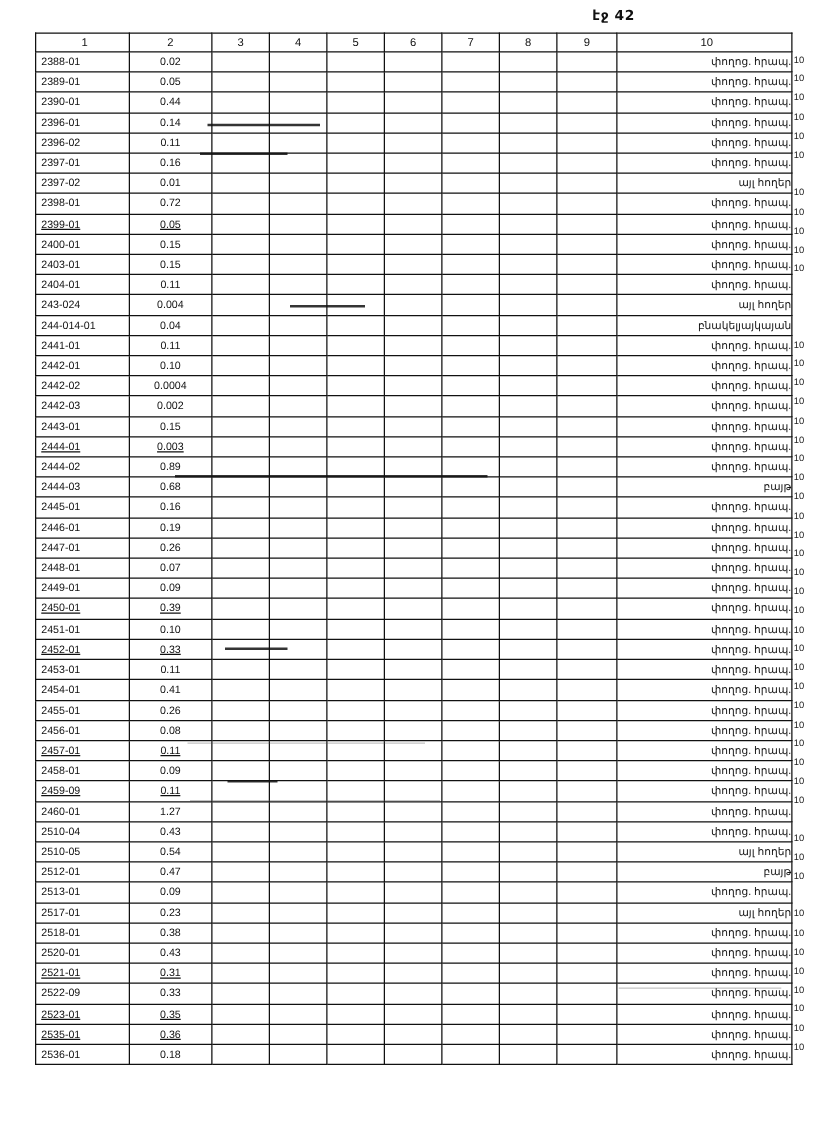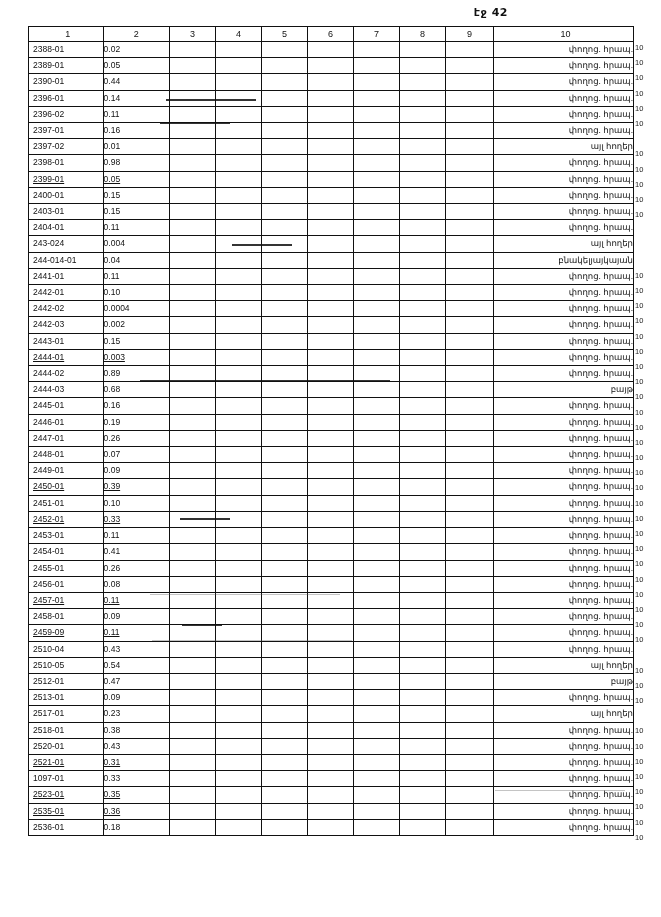--- a/index.html
+++ b/index.html
@@ -57,20 +57,21 @@
   }
   .c-code {
     width: 68px;
     text-align: left;
     padding-left: 4px !important;
     font-size: 8.5px;
     font-family: "Liberation Sans", sans-serif;
   }
   .c-val {
     width: 64px;
+    text-align: center;
     font-size: 8.5px;
   }
   .c-blank {
     width: 44px;
   }
   .c-blank-wide {
     width: 46px;
   }
   .c-note {
     width: 132px;
@@ -217,21 +218,21 @@
           <td class="c-blank"></td>
           <td class="c-blank"></td>
           <td class="c-blank"></td>
           <td class="c-blank"></td>
           <td class="c-blank"></td>
           <td class="c-blank-wide"></td>
           <td class="c-note">այլ հողեր</td>
         </tr>
         <tr>
           <td class="c-code">2398-01</td>
-          <td class="c-val">0.98</td>
+          <td class="c-val">0.72</td>
           <td class="c-blank"></td>
           <td class="c-blank"></td>
           <td class="c-blank"></td>
           <td class="c-blank"></td>
           <td class="c-blank"></td>
           <td class="c-blank"></td>
           <td class="c-blank-wide"></td>
           <td class="c-note">փողոց. հրապ.</td>
         </tr>
         <tr>
@@ -576,20 +577,32 @@
           <td class="c-blank"></td>
           <td class="c-blank"></td>
           <td class="c-blank"></td>
           <td class="c-blank"></td>
           <td class="c-blank"></td>
           <td class="c-blank"></td>
           <td class="c-blank-wide"></td>
           <td class="c-note">փողոց. հրապ.</td>
         </tr>
         <tr>
+          <td class="c-code">2460-01</td>
+          <td class="c-val">1.27</td>
+          <td class="c-blank"></td>
+          <td class="c-blank"></td>
+          <td class="c-blank"></td>
+          <td class="c-blank"></td>
+          <td class="c-blank"></td>
+          <td class="c-blank"></td>
+          <td class="c-blank-wide"></td>
+          <td class="c-note">փողոց. հրապ.</td>
+        </tr>
+        <tr>
           <td class="c-code">2510-04</td>
           <td class="c-val">0.43</td>
           <td class="c-blank"></td>
           <td class="c-blank"></td>
           <td class="c-blank"></td>
           <td class="c-blank"></td>
           <td class="c-blank"></td>
           <td class="c-blank"></td>
           <td class="c-blank-wide"></td>
           <td class="c-note">փողոց. հրապ.</td>
@@ -672,21 +685,21 @@
           <td class="c-blank"></td>
           <td class="c-blank"></td>
           <td class="c-blank"></td>
           <td class="c-blank"></td>
           <td class="c-blank"></td>
           <td class="c-blank"></td>
           <td class="c-blank-wide"></td>
           <td class="c-note">փողոց. հրապ.</td>
         </tr>
         <tr>
-          <td class="c-code">1097-01</td>
+          <td class="c-code">2522-09</td>
           <td class="c-val">0.33</td>
           <td class="c-blank"></td>
           <td class="c-blank"></td>
           <td class="c-blank"></td>
           <td class="c-blank"></td>
           <td class="c-blank"></td>
           <td class="c-blank"></td>
           <td class="c-blank-wide"></td>
           <td class="c-note">փողոց. հրապ.</td>
         </tr>

